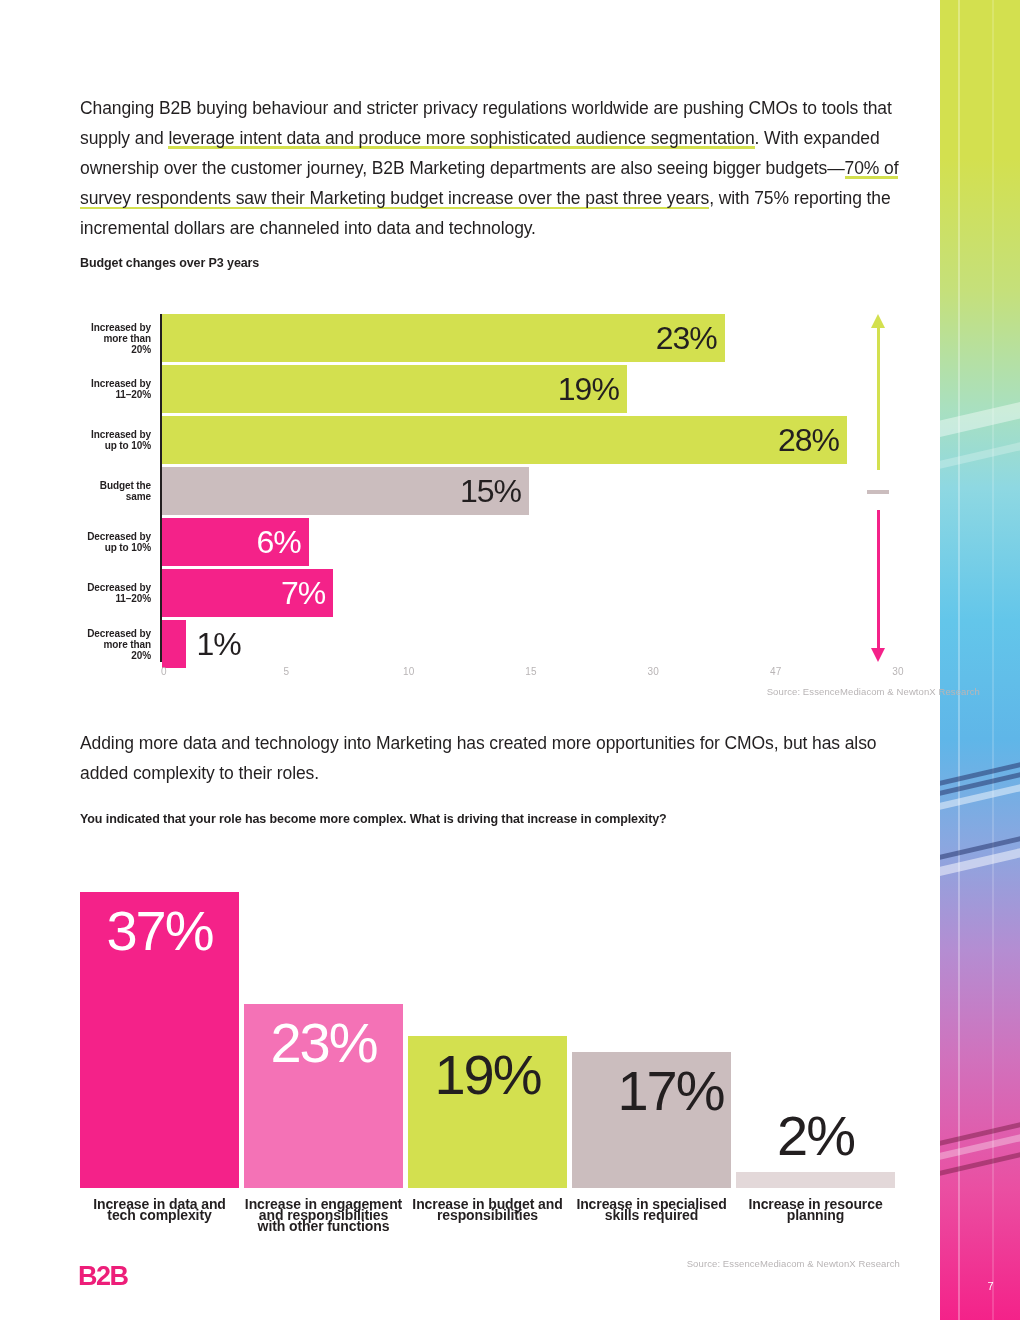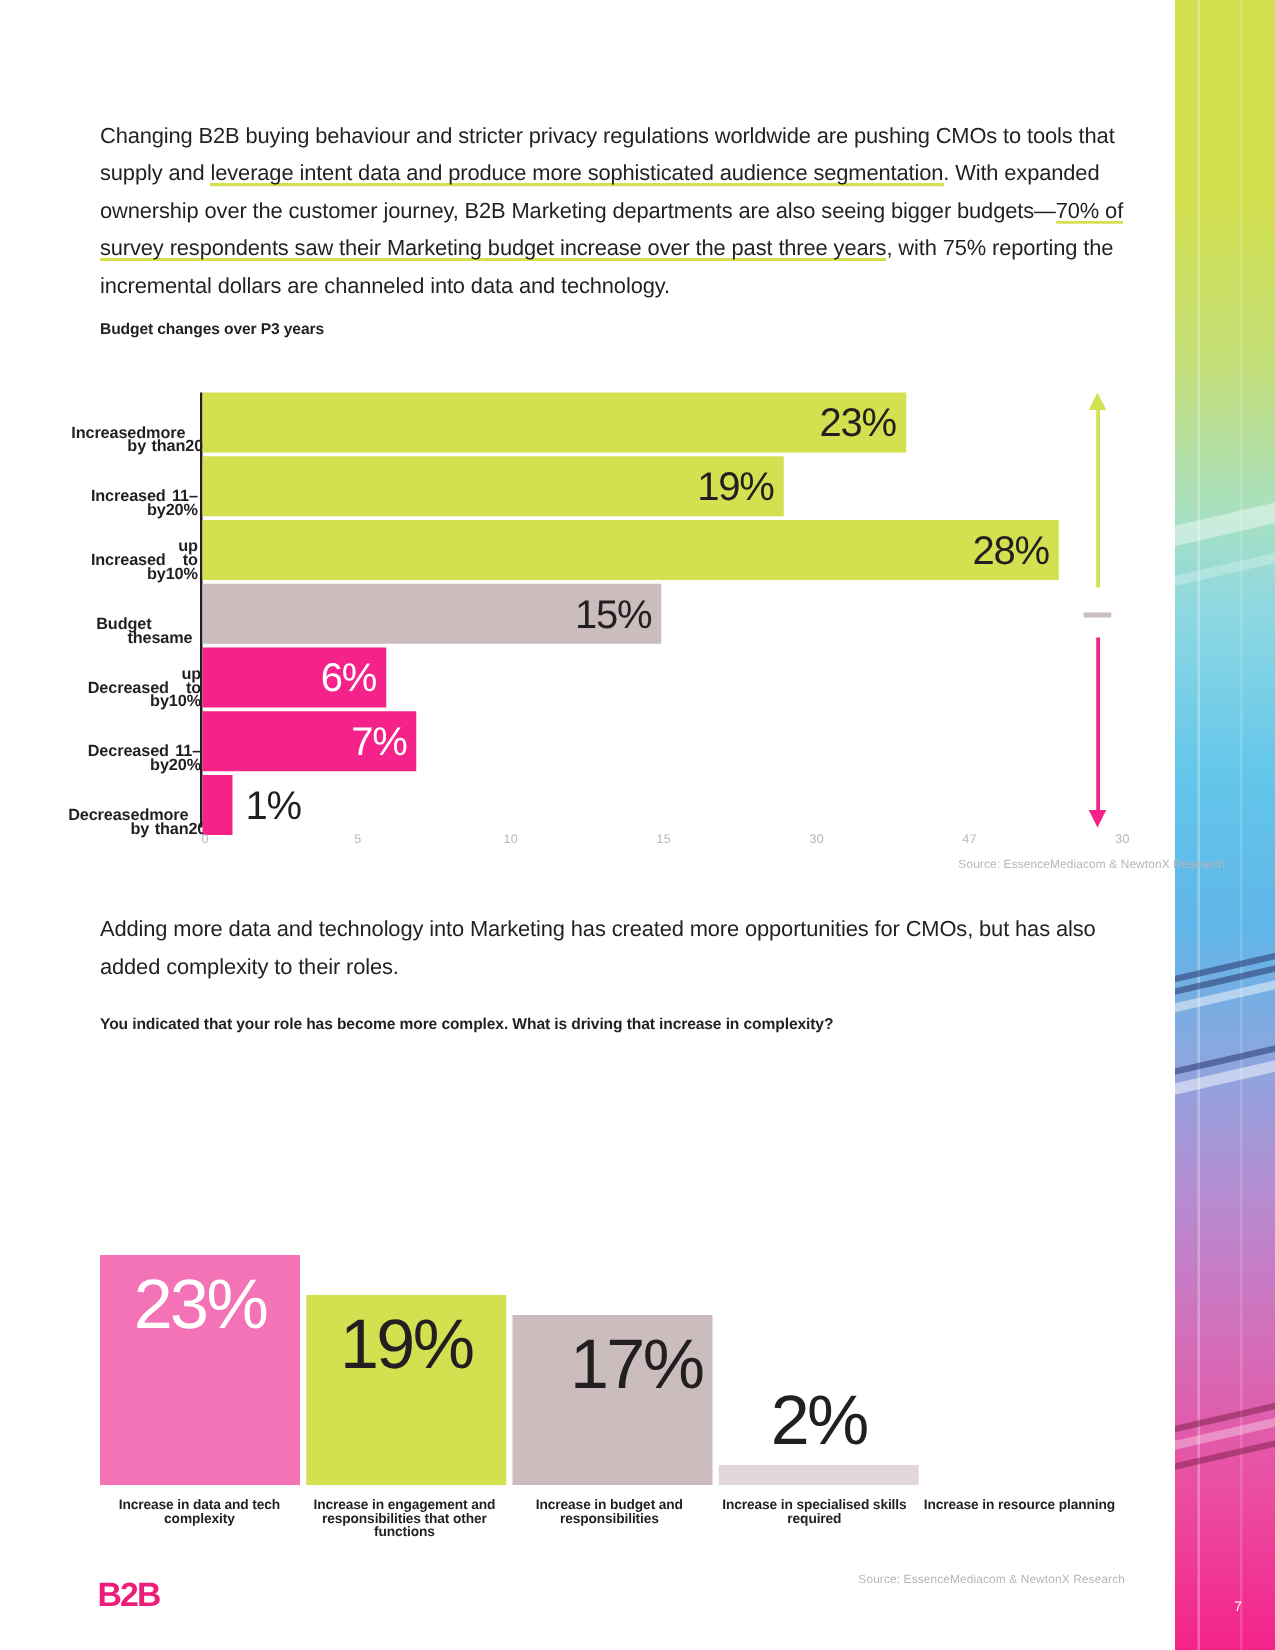--- a/index.html
+++ b/index.html
@@ -61,22 +61,22 @@
   }
   .c1-plot { position: relative; width: 818px; height: 372px; }
   .c1-axisline {
     position: absolute; left: 80px; top: 28px; width: 2px; height: 348px;
     background: #231f20;
   }
   .c1-rows { position: absolute; left: 0; top: 28px; width: 818px; }
   .c1-row { display: flex; align-items: stretch; height: 48px; margin-bottom: 3px; }
   .c1-label {
     width: 78px; text-align: right; padding-right: 7px;
-    font-size: 13px; font-weight: bold; line-height: 11px; color: #231f20;
-    display: flex; flex-direction: row; justify-content: center; align-items: flex-end;
+    font-size: 10px; font-weight: bold; line-height: 11px; color: #231f20;
+    display: flex; flex-direction: column; justify-content: center; align-items: flex-end;
     letter-spacing: -0.1px;
   }
   .c1-barwrap { position: relative; flex: 1 1 auto; margin-left: 4px; }
   .c1-bar {
     height: 100%; display: flex; align-items: center; justify-content: flex-end;
   }
   .c1-val {
     font-size: 32px; font-weight: 300; line-height: 1;
     font-family: "Liberation Sans", sans-serif;
     padding-right: 8px; letter-spacing: -1px;
@@ -139,21 +139,21 @@
     letter-spacing: -2px; padding-top: 10px;
     font-family: "Liberation Sans", sans-serif;
   }
   .c2-val.above {
     position: absolute; bottom: 100%; left: 50%; transform: translateX(-50%);
     color: #231f20; padding-bottom: 6px; padding-top: 0;
   }
   .c2-labels { display: flex; margin-top: 11px; }
   .c2-label {
     width: 160px; margin-right: 5px; text-align: center;
-    font-size: 11px; font-weight: bold; line-height: 11px;
+    font-size: 14px; font-weight: bold; line-height: 11px;
     color: #231f20; letter-spacing: -0.1px;
   }
   .c2-source { margin-top: 26px; }
 
   
   .logo {
     position: absolute; left: 78px; bottom: 28px;
     font-size: 27px; font-weight: bold; color: #ed1e79;
     letter-spacing: -1.5px; font-family: "Liberation Sans", sans-serif;
   }
@@ -294,20 +294,25 @@
 
       <div class="c1-source source">Source: EssenceMediacom &amp; NewtonX Research</div>
     </div>
 
     <p class="para para-2">Adding more data and technology into Marketing has created more opportunities for CMOs, but has also added complexity to their roles.</p>
 
     <div class="chart2">
       <div class="chart2-title">You indicated that your role has become more complex. What is driving that increase in complexity?</div>
       <div class="c2-plot" id="c2-plot">
           <div class="c2-col">
+            <div class="c2-bar" style="height: 296px; background: rgb(244, 34, 137);">
+              <div class="c2-val" style="color: rgb(255, 255, 255);">37%</div>
+            </div>
+          </div>
+          <div class="c2-col">
             <div class="c2-bar" style="height: 184px; background: rgb(244, 114, 182);">
               <div class="c2-val" style="color: rgb(255, 255, 255);">23%</div>
             </div>
           </div>
           <div class="c2-col">
             <div class="c2-bar" style="height: 152px; background: rgb(211, 224, 79);">
               <div class="c2-val" style="color: rgb(35, 31, 32);">19%</div>
             </div>
           </div>
           <div class="c2-col">
@@ -316,21 +321,21 @@
             </div>
           </div>
           <div class="c2-col">
             <div class="c2-bar" style="height: 16px; background: rgb(227, 216, 217);">
               <div class="c2-val above" style="color: rgb(35, 31, 32);">2%</div>
             </div>
           </div>
         </div>
       <div class="c2-labels" id="c2-labels">
           <div class="c2-label">Increase in data and tech complexity</div>
-          <div class="c2-label">Increase in engagement and responsibilities that other functions</div>
+          <div class="c2-label">Increase in engagement and responsibilities with other functions</div>
           <div class="c2-label">Increase in budget and responsibilities</div>
           <div class="c2-label">Increase in specialised skills required</div>
           <div class="c2-label">Increase in resource planning</div>
         </div>
       <div class="c2-source source">Source: EssenceMediacom &amp; NewtonX Research</div>
     </div>
 
     <div class="logo">B2B</div>
   </div>
 </div>

